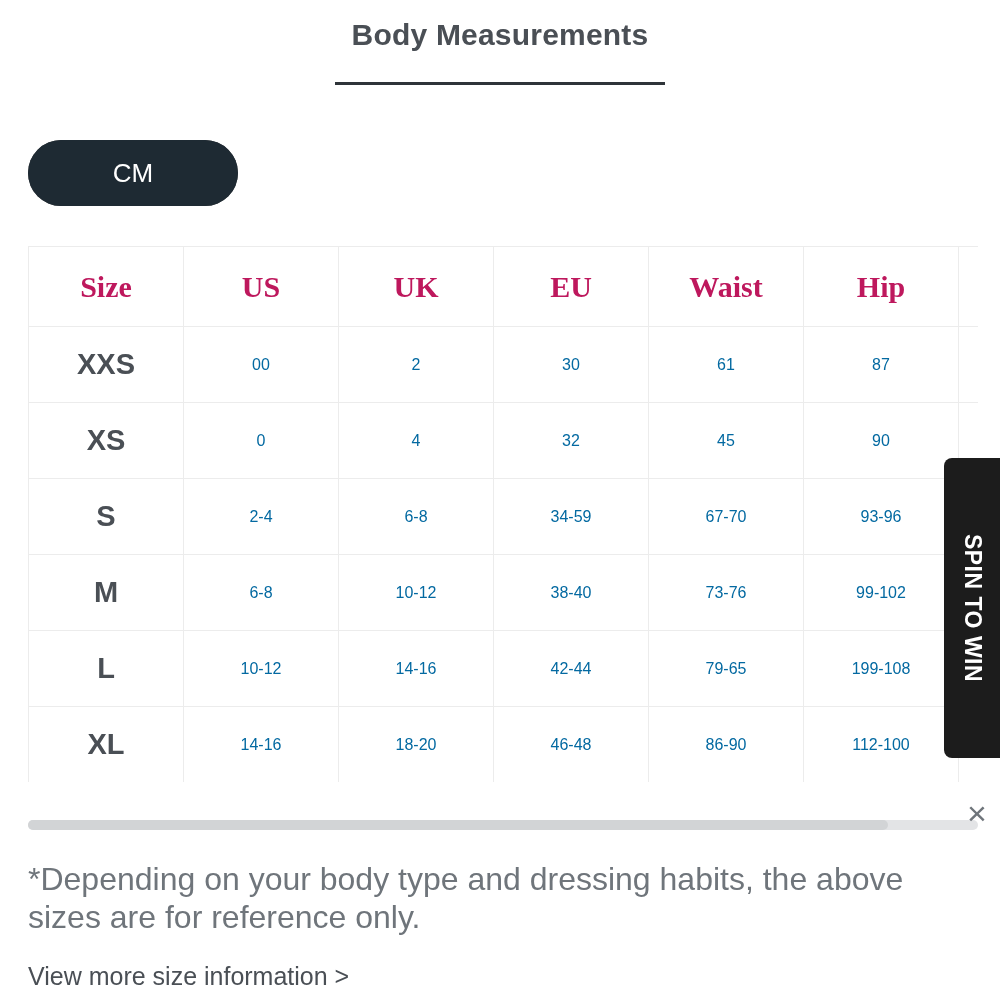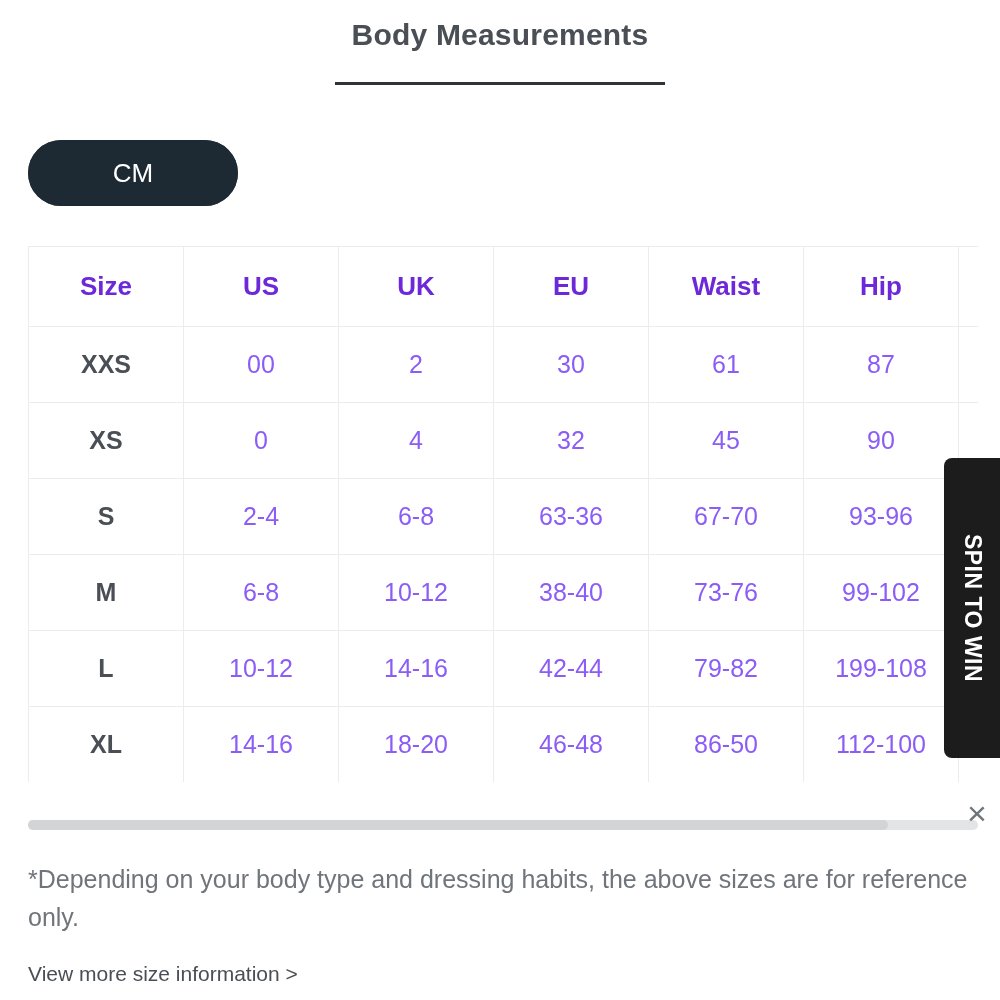--- a/index.html
+++ b/index.html
@@ -78,35 +78,36 @@
   table.size-table {
     border-collapse: collapse;
     width: 1040px;
     table-layout: fixed;
   }
   table.size-table th,
   table.size-table td {
     border: 1px solid #ececec;
     height: 76px;
     text-align: center;
-    font-size: 25px;
-    color: #8b5cf6;
+    font-size: 16px;
+    color: #0369a1;
     font-weight: normal;
     padding: 0;
   }
   table.size-table th {
-    color: #6d28d9;
-    font-weight: bold;
-    font-size: 26px;
+    color: #be185d;
+    font-weight: bold;
+    font-size: 30px;
     height: 80px;
+    font-family: Liberation Serif, serif;
   }
   table.size-table td.rowhead {
     color: #4a4f55;
     font-weight: bold;
-    font-size: 25px;
+    font-size: 29px;
   }
   table.size-table col.c0 { width: 155px; }
   table.size-table col.c1,
   table.size-table col.c2,
   table.size-table col.c3,
   table.size-table col.c4,
   table.size-table col.c5 { width: 155px; }
   table.size-table col.c6 { width: 155px; }
 
   
@@ -128,29 +129,29 @@
     background: #d2d4d6;
     border-radius: 5px;
   }
 
   
   .note {
     position: absolute;
     left: 28px;
     top: 860px;
     width: 940px;
-    font-size: 25px;
+    font-size: 32px;
     color: #6f757b;
     line-height: 38px;
   }
   .more-link {
     position: absolute;
     left: 28px;
     top: 962px;
-    font-size: 21px;
+    font-size: 25px;
     color: #4a4f55;
   }
 
   
   .spin-tab {
     position: absolute;
     right: 0;
     top: 458px;
     width: 56px;
     height: 300px;
@@ -232,49 +233,49 @@
           <td>4</td>
           <td>32</td>
           <td>45</td>
           <td>90</td>
           <td></td>
         </tr>
         <tr>
           <td class="rowhead">S</td>
           <td>2-4</td>
           <td>6-8</td>
-          <td>63-36</td>
+          <td>34-59</td>
           <td>67-70</td>
           <td>93-96</td>
           <td></td>
         </tr>
         <tr>
           <td class="rowhead">M</td>
           <td>6-8</td>
           <td>10-12</td>
           <td>38-40</td>
           <td>73-76</td>
           <td>99-102</td>
           <td></td>
         </tr>
         <tr>
           <td class="rowhead">L</td>
           <td>10-12</td>
           <td>14-16</td>
           <td>42-44</td>
-          <td>79-82</td>
+          <td>79-65</td>
           <td>199-108</td>
           <td></td>
         </tr>
         <tr>
           <td class="rowhead">XL</td>
           <td>14-16</td>
           <td>18-20</td>
           <td>46-48</td>
-          <td>86-50</td>
+          <td>86-90</td>
           <td>112-100</td>
           <td></td>
         </tr>
       </tbody>
     </table>
   </div>
 
   <div class="hscroll-track">
     <div class="hscroll-thumb"></div>
   </div>

